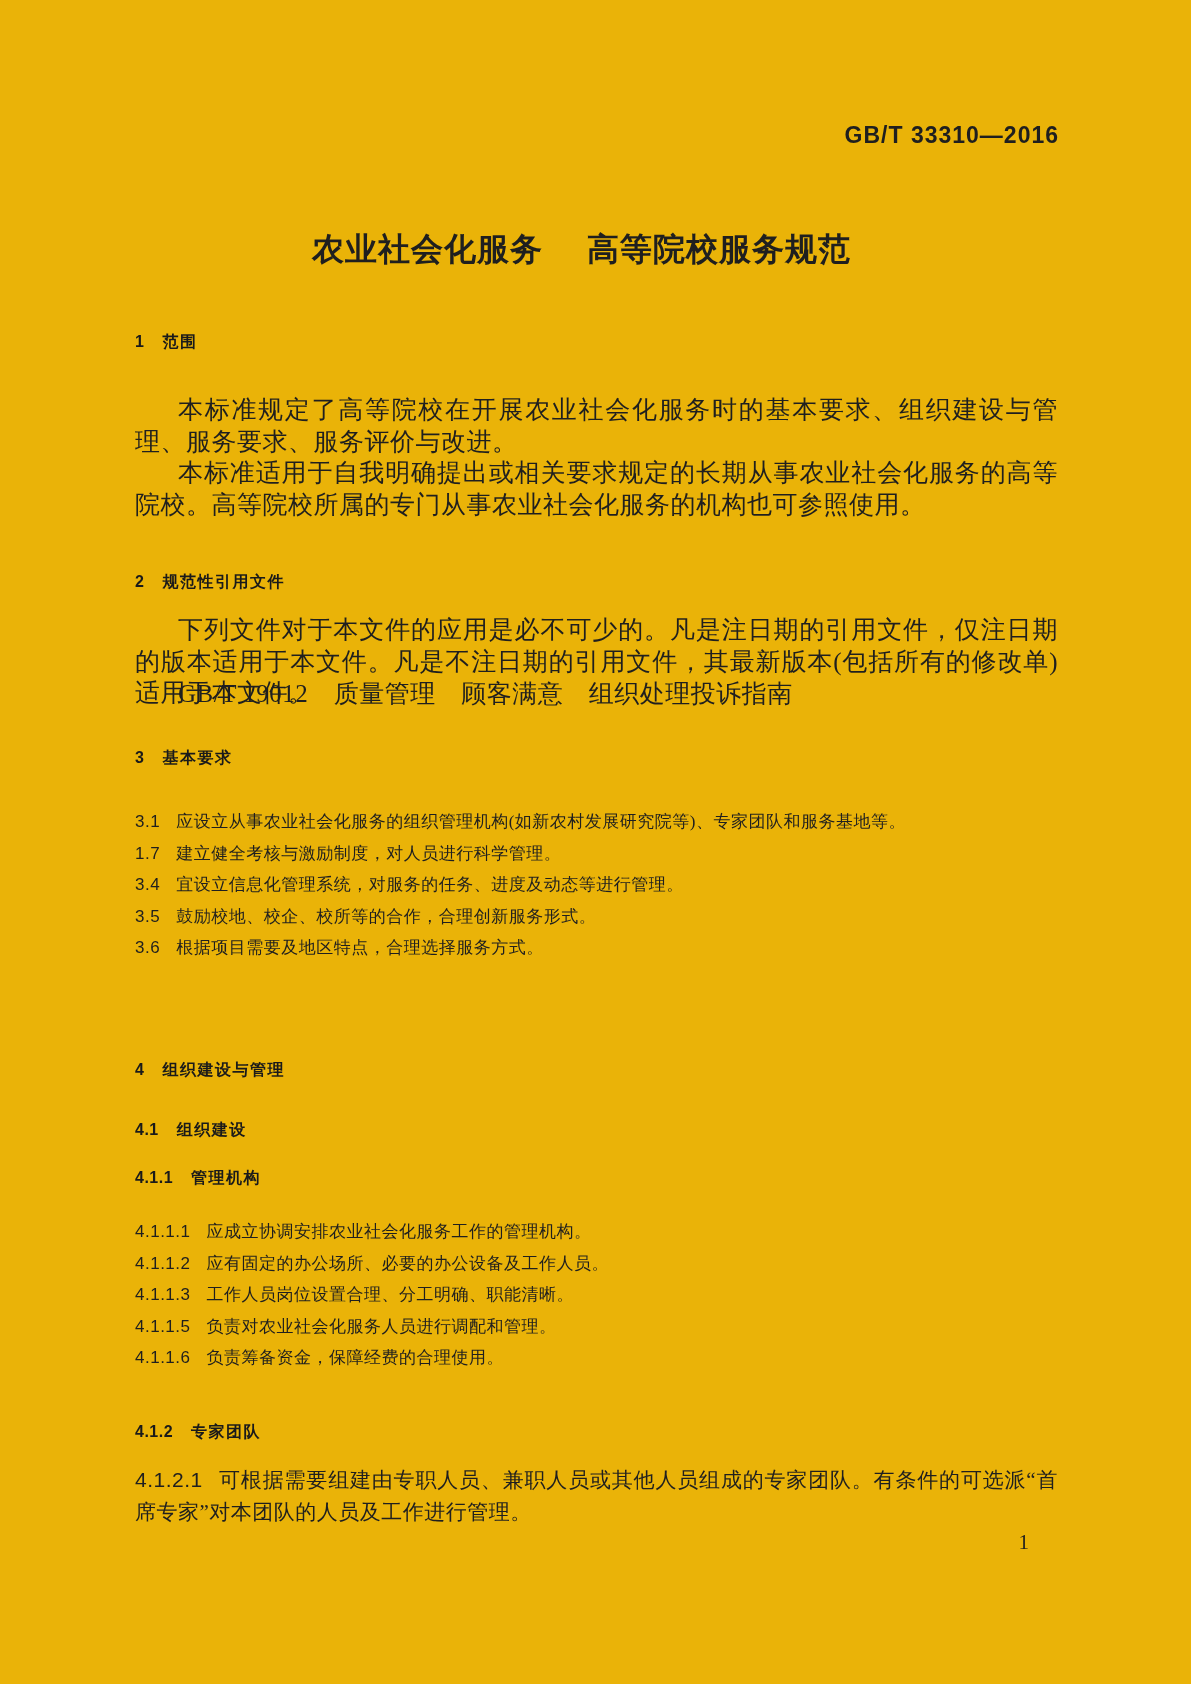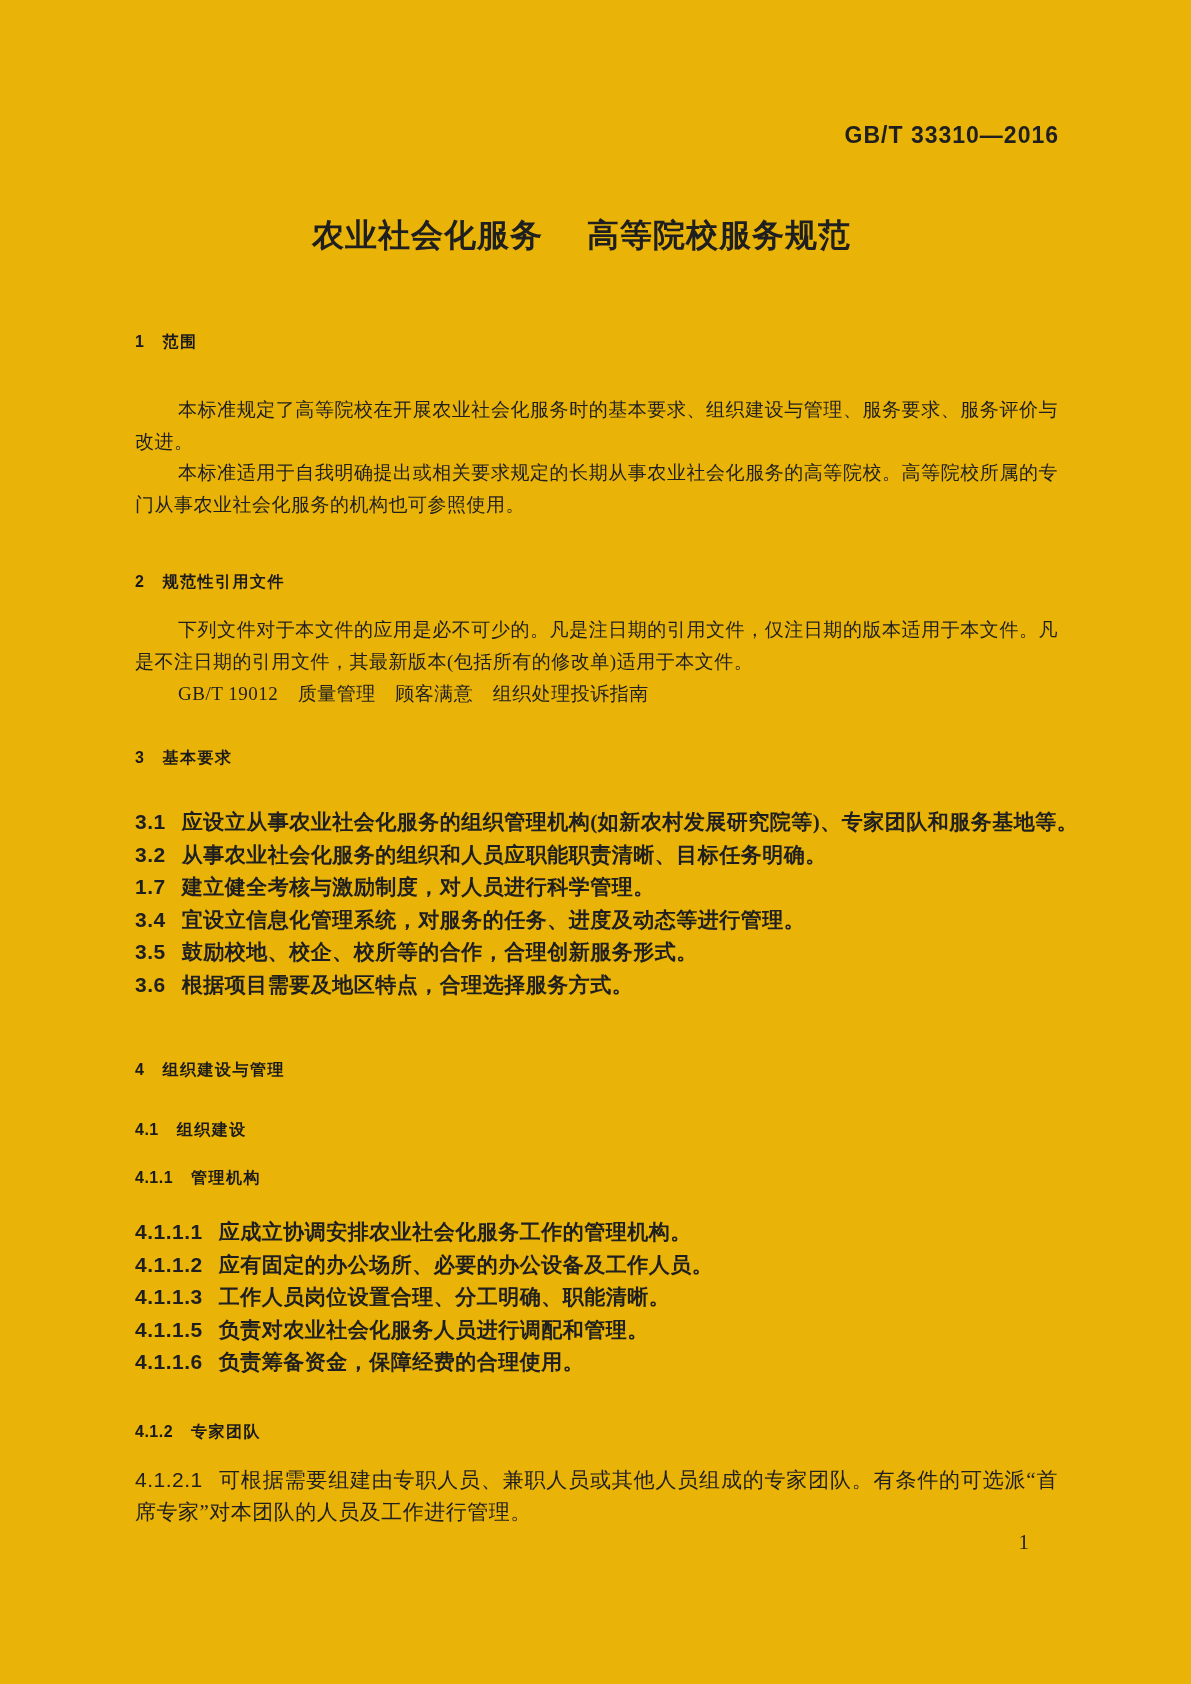--- a/index.html
+++ b/index.html
@@ -22,21 +22,21 @@
     right: 132px;
     font-family: "Liberation Sans", "DejaVu Sans", sans-serif;
     font-weight: 700;
     font-size: 23px;
     letter-spacing: 1px;
     line-height: 1;
     white-space: nowrap;
   }
   .doc-title {
     position: absolute;
-    top: 216px;
+    top: 230px;
     left: 0;
     width: 1163px;
     text-align: center;
     font-family: "Liberation Sans", "DejaVu Sans", sans-serif;
     font-weight: 700;
     font-size: 32px;
     letter-spacing: 1px;
     line-height: 1.2;
     white-space: nowrap;
   }
@@ -59,38 +59,37 @@
   .h-sec .hnum {
     display: inline-block;
     margin-right: 18px;
     letter-spacing: 0.5px;
   }
   .para {
     position: absolute;
     left: 135px;
     width: 923px;
     margin: 0;
-    font-size: 19px;
+    font-size: 25px;
     line-height: 31.6px;
     letter-spacing: 0.5px;
     text-align: justify;
     text-indent: 43px;
   }
   .ref-line {
     text-align: left;
     white-space: nowrap;
   }
   .clauses {
     position: absolute;
     left: 135px;
     width: 960px;
-    font-size: 21px;
+    font-size: 17px;
     line-height: 31.6px;
     letter-spacing: 0.5px;
-    font-weight: bold;
   }
   .clause {
     white-space: nowrap;
   }
   .cnum {
     font-family: "Liberation Sans", "DejaVu Sans", sans-serif;
     letter-spacing: 0.5px;
     margin-right: 16px;
   }
   .clause-flow {
@@ -135,23 +134,20 @@
   <p class="para ref-line" style="top:678px">GB/T 19012　质量管理　顾客满意　组织处理投诉指南</p>
 
   <h2 class="h-sec" style="top:748px">
     <span class="hnum">3</span><span>基本要求</span>
   </h2>
   <div class="clauses" style="top:806px">
     <div class="clause">
       <span class="cnum">3.1</span><span>应设立从事农业社会化服务的组织管理机构(如新农村发展研究院等)、专家团队和服务基地等。</span>
     </div>
     <div class="clause">
-      <span class="cnum">3.2</span><span>从事农业社会化服务的组织和人员应职能职责清晰、目标任务明确。</span>
-    </div>
-    <div class="clause">
       <span class="cnum">1.7</span><span>建立健全考核与激励制度，对人员进行科学管理。</span>
     </div>
     <div class="clause">
       <span class="cnum">3.4</span><span>宜设立信息化管理系统，对服务的任务、进度及动态等进行管理。</span>
     </div>
     <div class="clause">
       <span class="cnum">3.5</span><span>鼓励校地、校企、校所等的合作，合理创新服务形式。</span>
     </div>
     <div class="clause">
       <span class="cnum">3.6</span><span>根据项目需要及地区特点，合理选择服务方式。</span>

